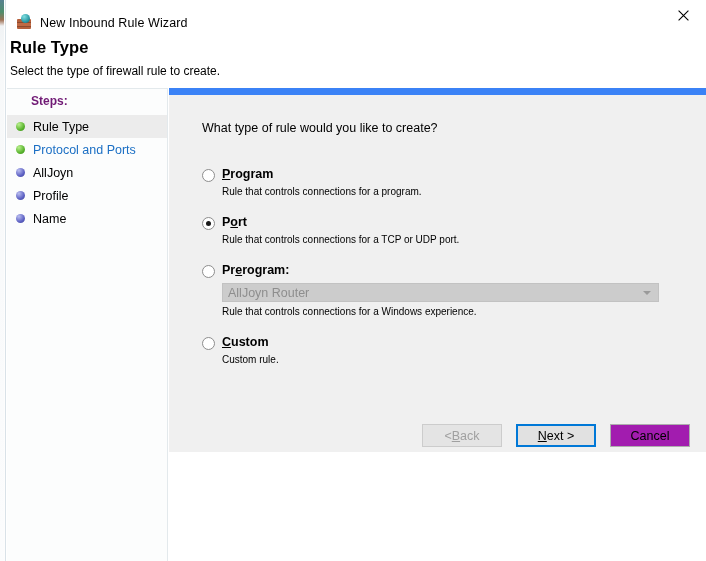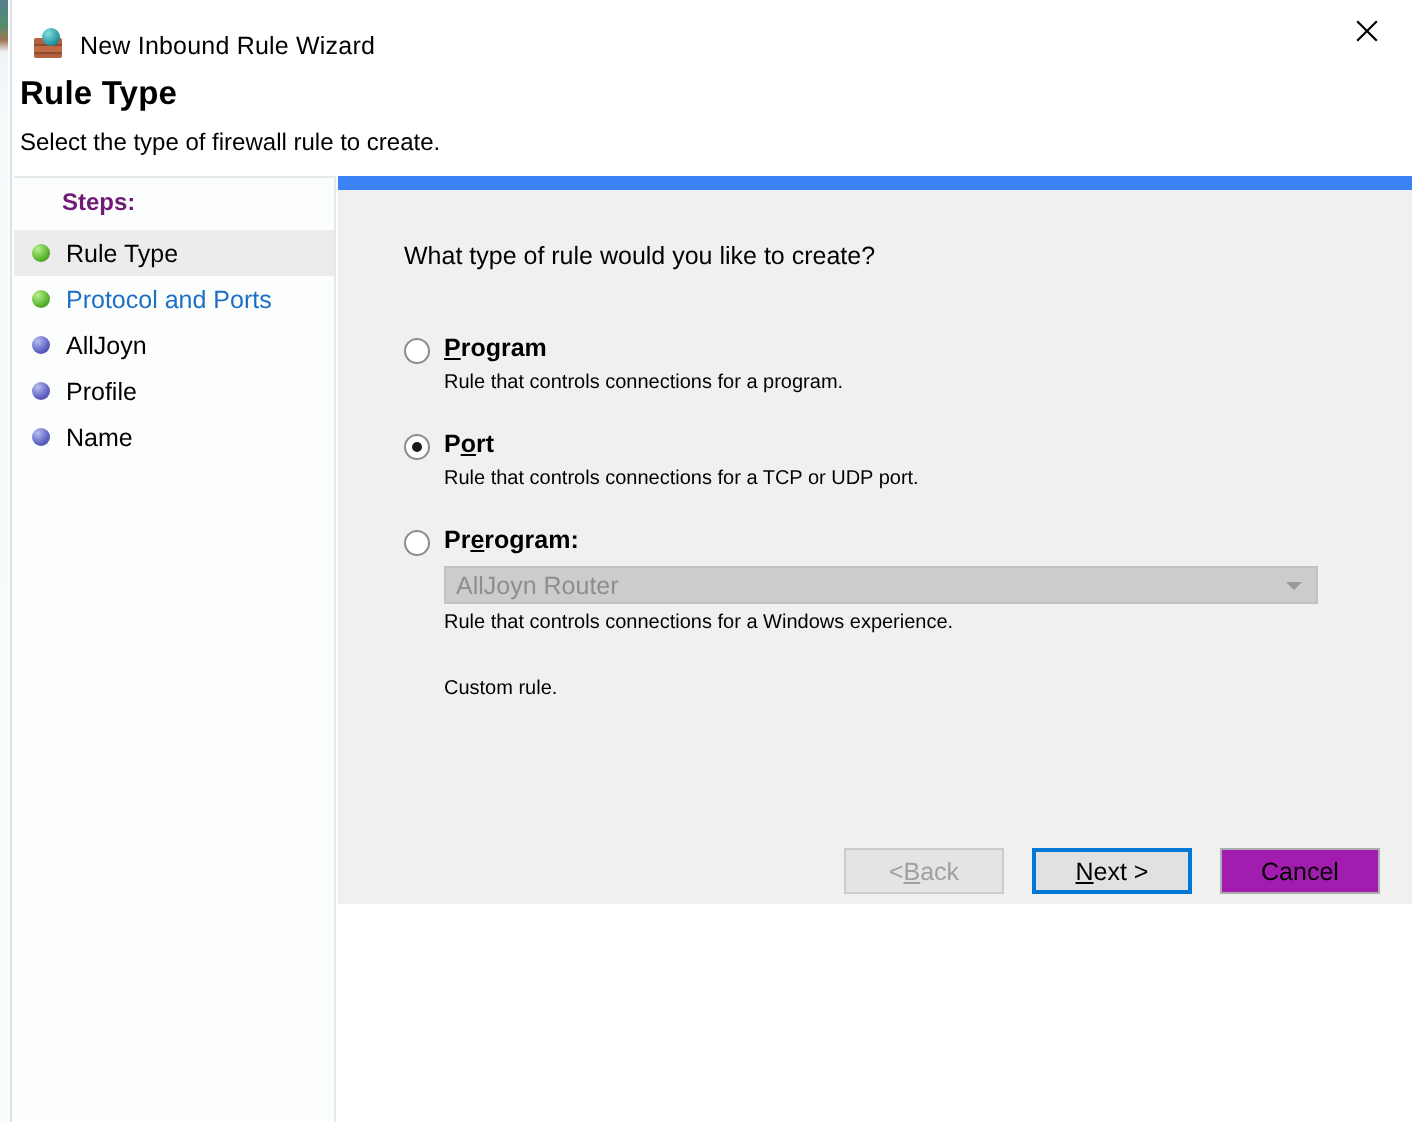--- a/index.html
+++ b/index.html
@@ -357,20 +357,24 @@
         <span class="opt-label"><span>Pr</span><span class="u">e</span><span>rogram:</span></span>
       </div>
       <div class="combo">
         <span class="cval">AllJoyn Router</span>
         <span class="carrow"></span>
       </div>
       <div class="opt-desc">Rule that controls connections for a Windows experience.</div>
     </div>
 
     <div class="option" style="top:240px">
+      <div class="opt-row">
+        <span class="radio"></span>
+        <span class="opt-label"><span></span><span class="u">C</span><span>ustom</span></span>
+      </div>
       <div class="opt-desc">Custom rule.</div>
     </div>
 
     <div class="btnbar">
       <button class="btn disabled">
           <span>&lt; </span>
           <span class="u">B</span>
           <span>ack</span>
         </button>
 

